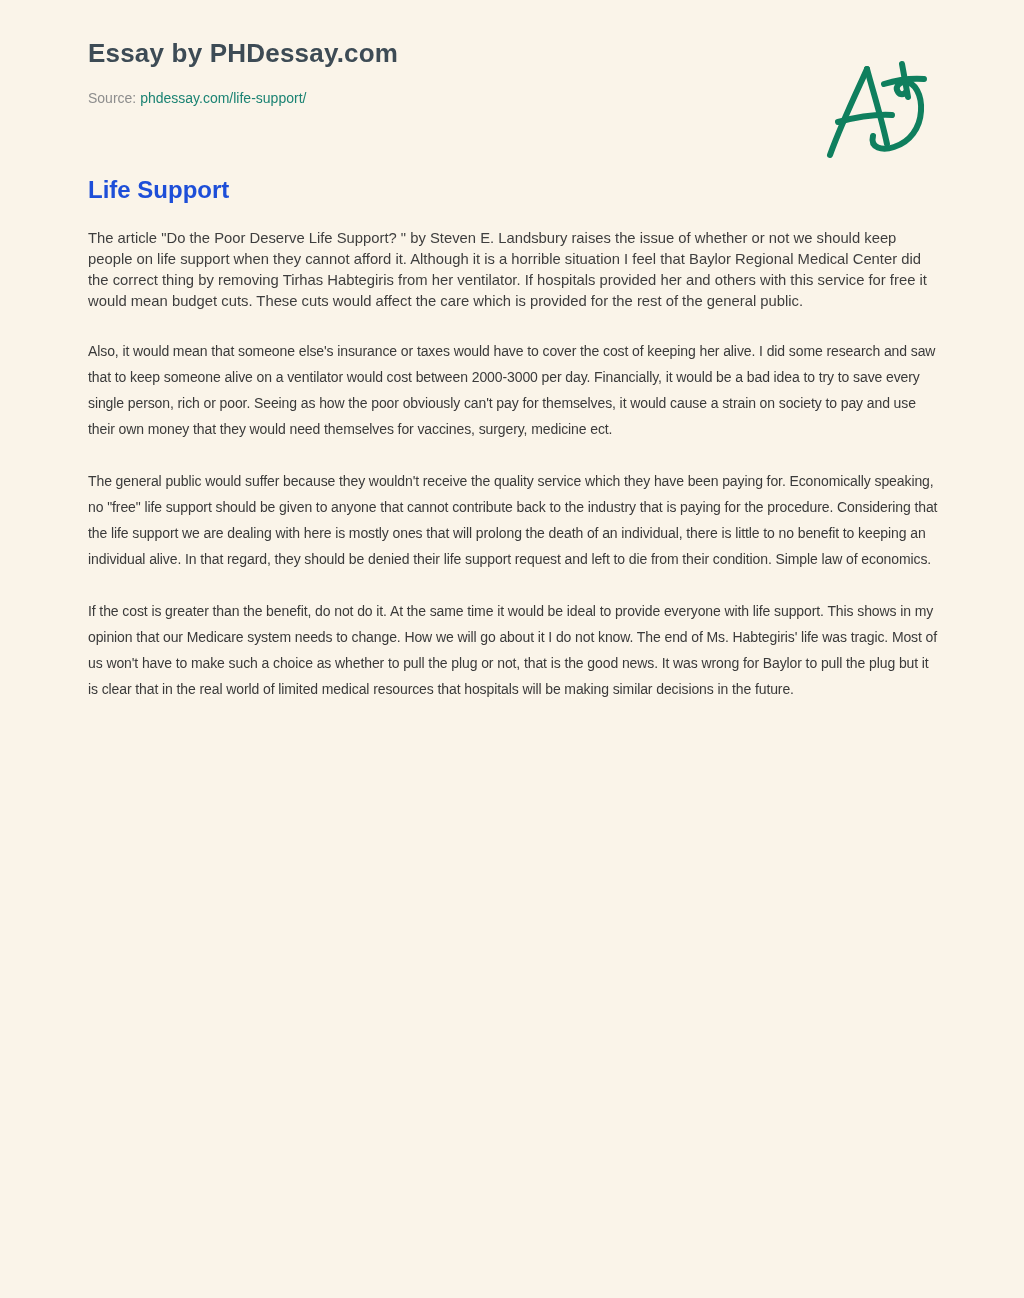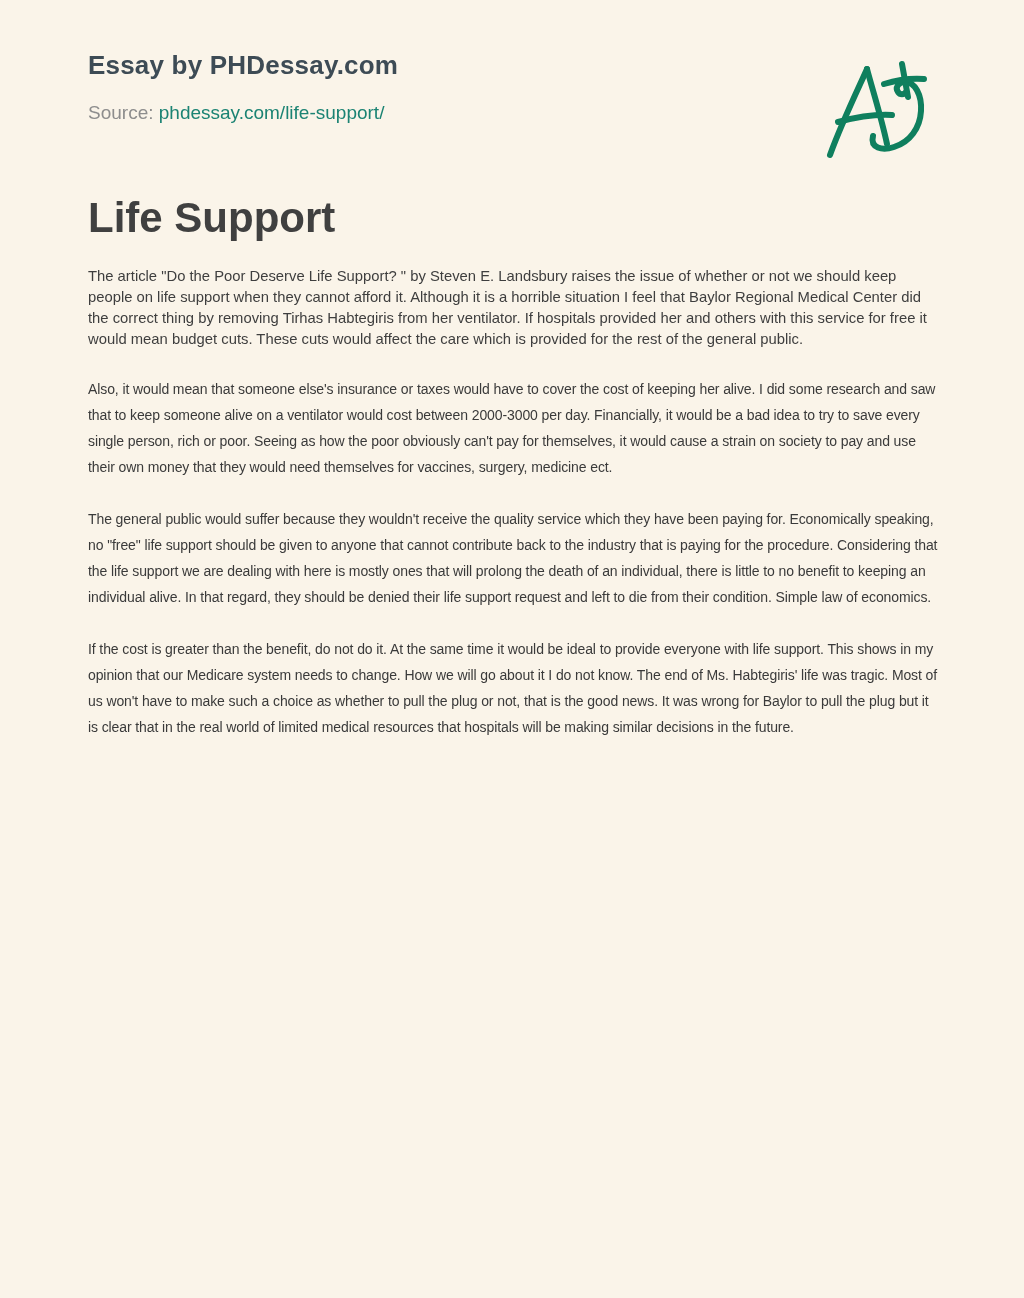--- a/index.html
+++ b/index.html
@@ -11,43 +11,43 @@
     position: relative;
     overflow: hidden;
   }
   .content {
     position: absolute;
     left: 88px;
     top: 0;
     width: 850px;
   }
   .header-title {
-    margin-top: 50px;
+    margin-top: 38px;
     font-size: 26px;
     font-weight: 700;
     color: #3d4b55;
     letter-spacing: 0.2px;
     line-height: 1.2;
   }
   .source-line {
     margin-top: 21px;
-    font-size: 19px;
+    font-size: 14px;
     color: #8d8d8d;
     line-height: 1.2;
   }
   .source-link {
     color: #1b8373;
     text-decoration: none;
     cursor: pointer;
   }
   .essay-title {
     margin-top: 69px;
-    font-size: 42px;
+    font-size: 24px;
     font-weight: 700;
-    color: #404040;
+    color: #1d4ed8;
     line-height: 1.15;
   }
   .p-small {
     margin-top: 24px;
     font-size: 14.8px;
     line-height: 21px;
     color: #3e3e3e;
   }
   .p-body {
     margin-top: 26px;

